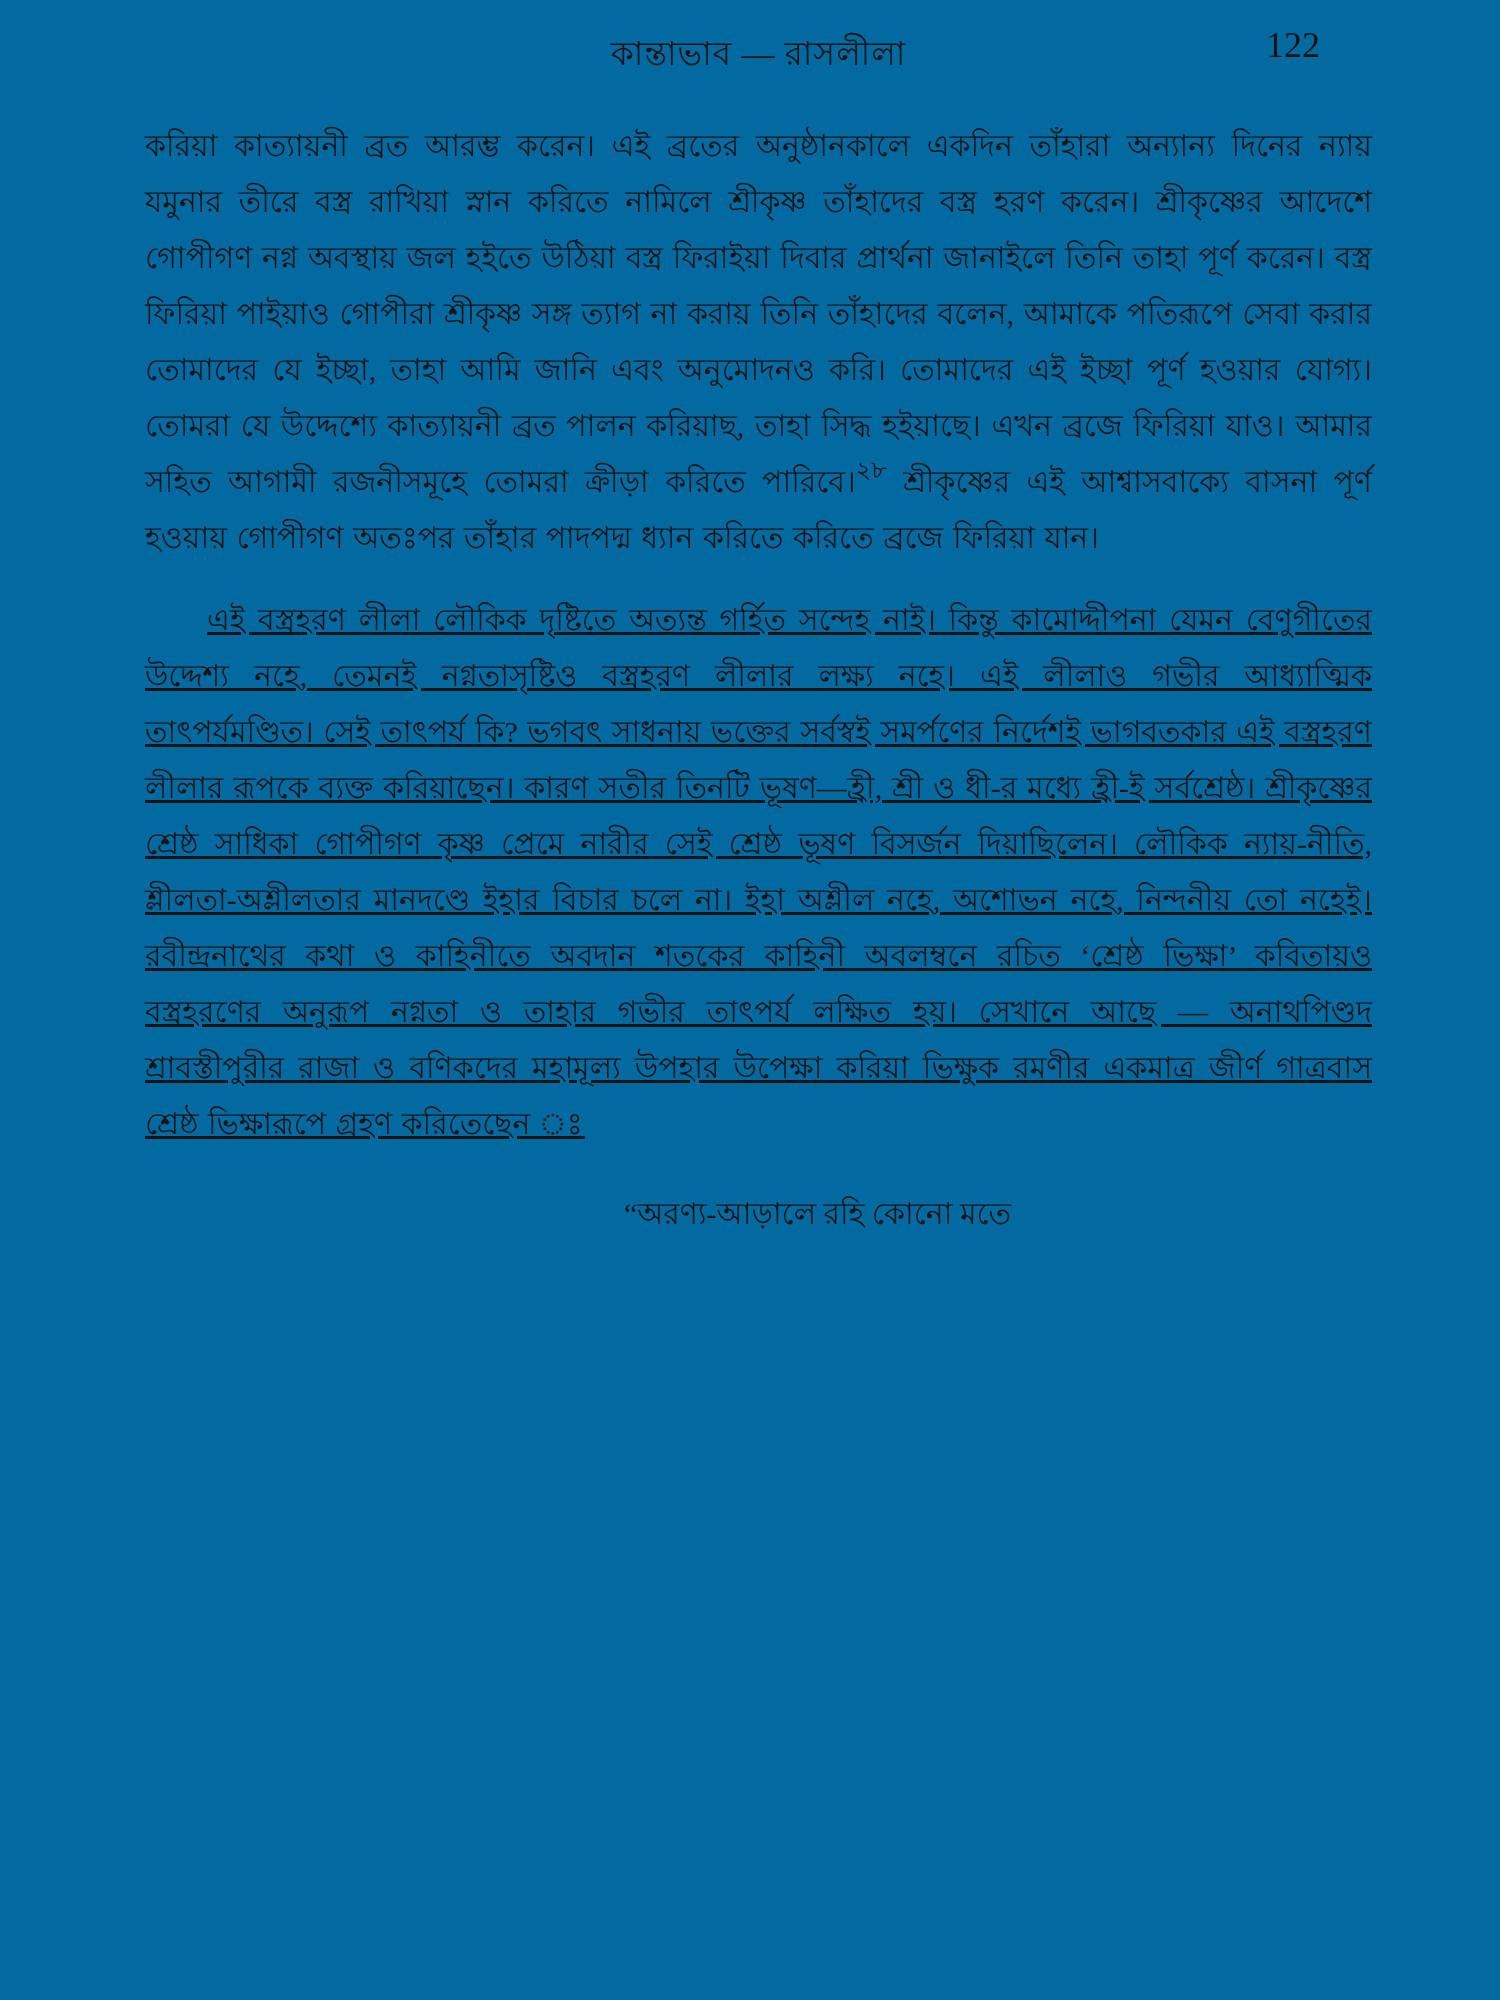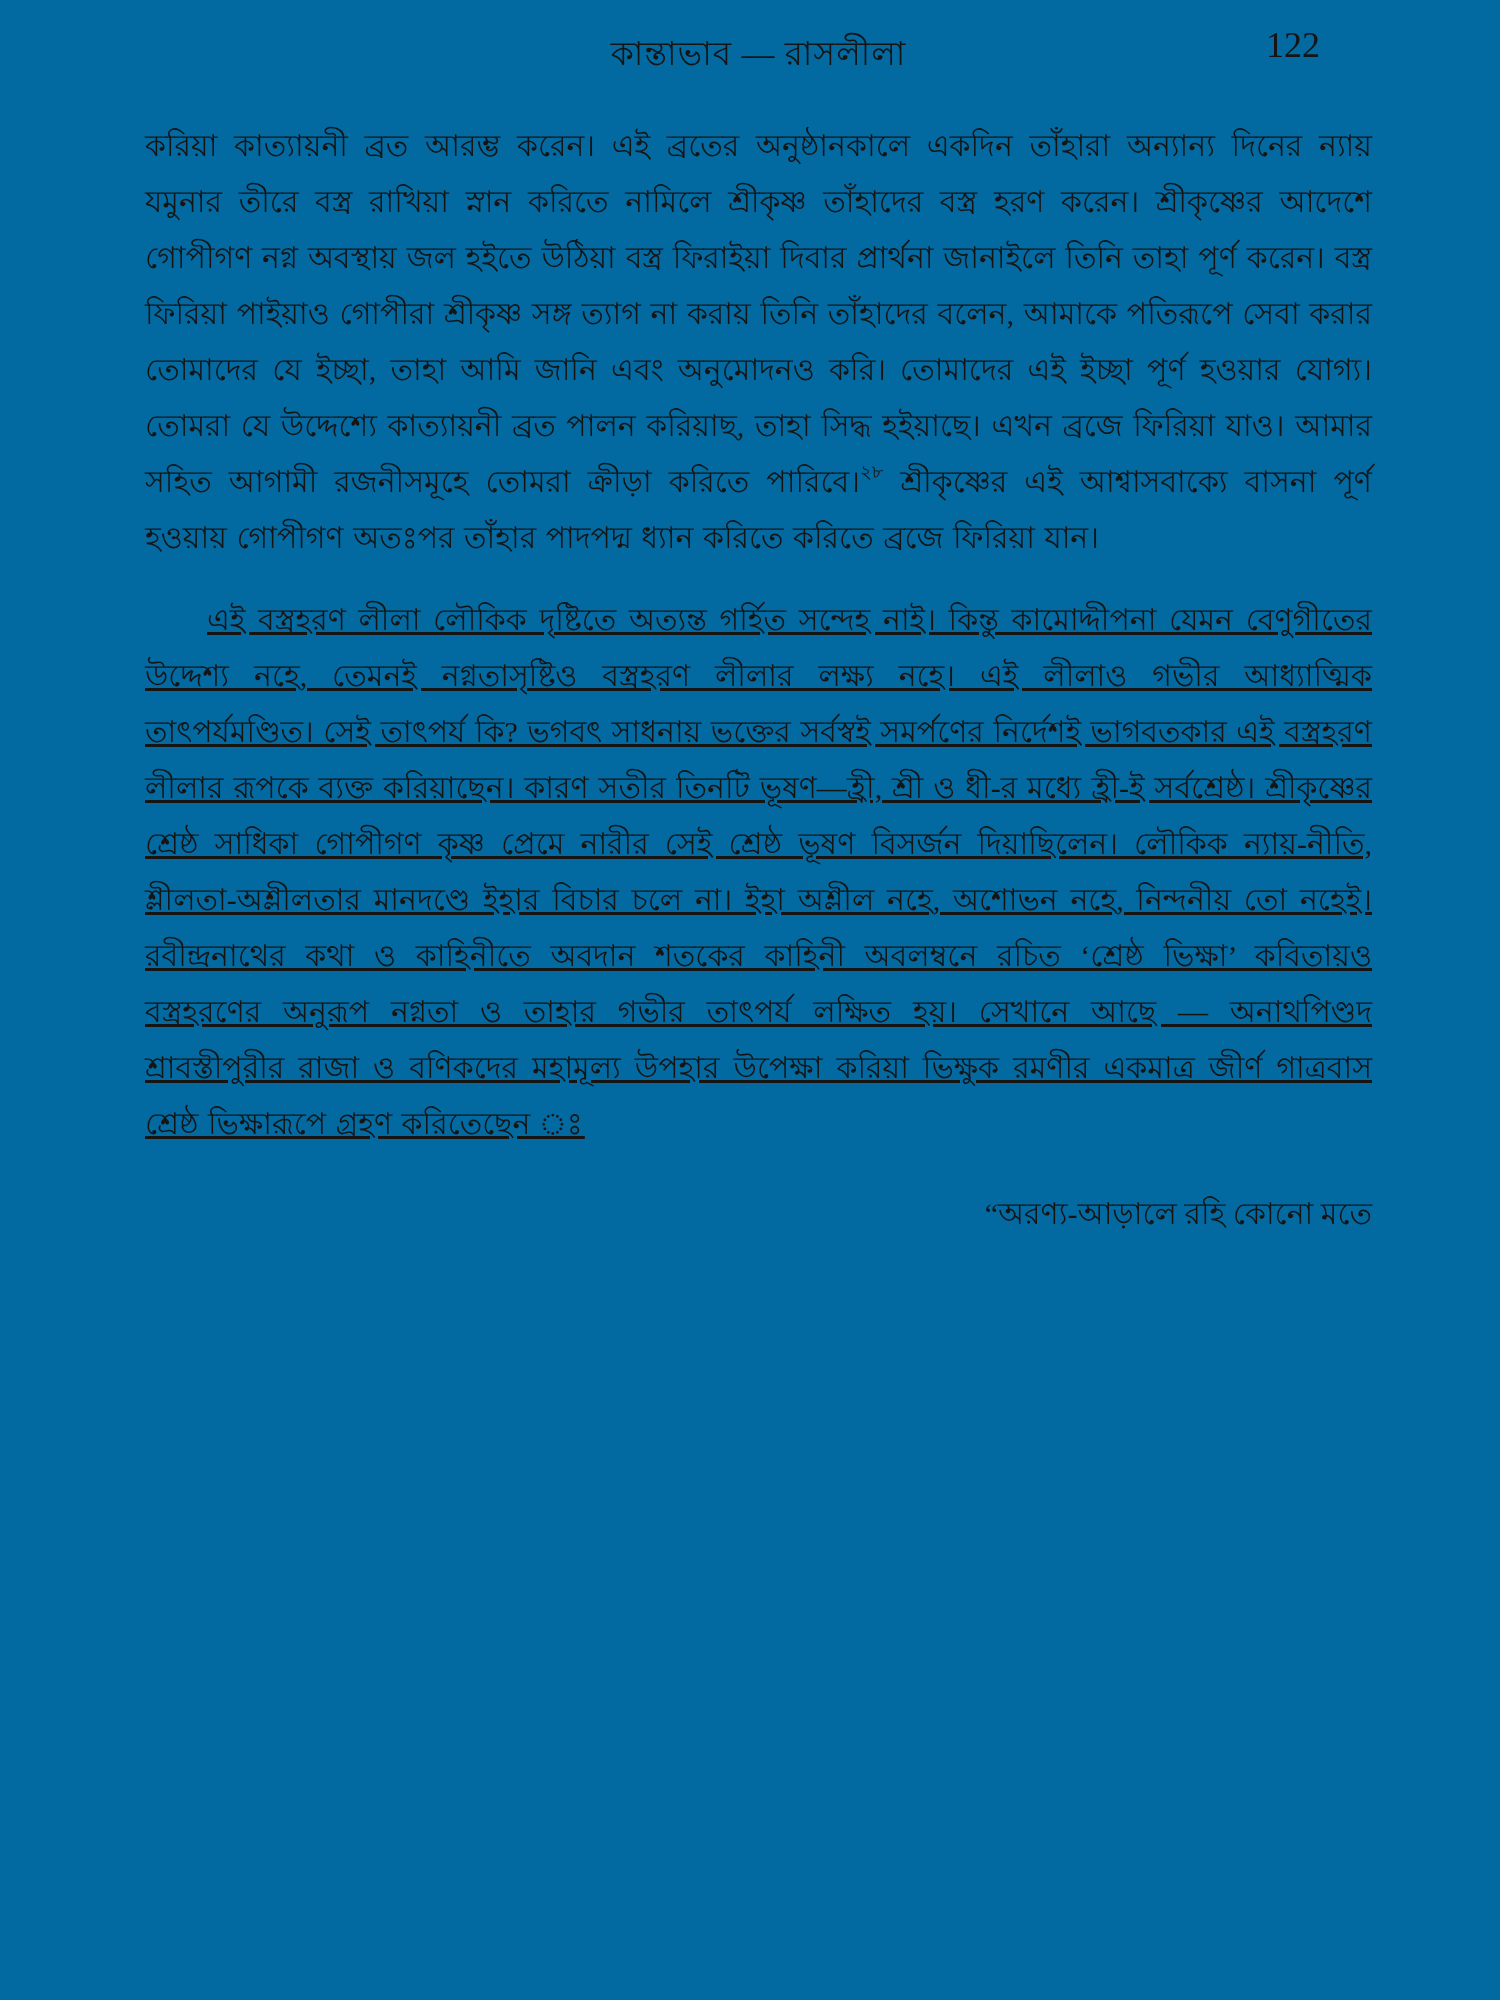--- a/index.html
+++ b/index.html
@@ -53,33 +53,33 @@
   }
   .body-text p.para-1 {
     margin-bottom: 26px;
   }
   .body-text p.para-2 {
     text-indent: 62px;
     margin-bottom: 30px;
     text-decoration: underline;
   }
   sup.footnote-ref {
-    font-size: 18px;
+    font-size: 24px;
     line-height: 0;
     vertical-align: 14px;
   }
   .verse {
     margin-top: 34px;
     margin-left: 118px;
   }
   .verse .verse-line {
     font-size: 30px;
     line-height: 56px;
     margin-bottom: 34px;
-    text-align: right;
+    text-align: center;
   }
 </style>
 </head>
 <body>
 
 <div class="page">
   <div class="page-inner">
 
     <div class="page-header">
       <div class="running-title">কান্তাভাব — রাসলীলা</div>

